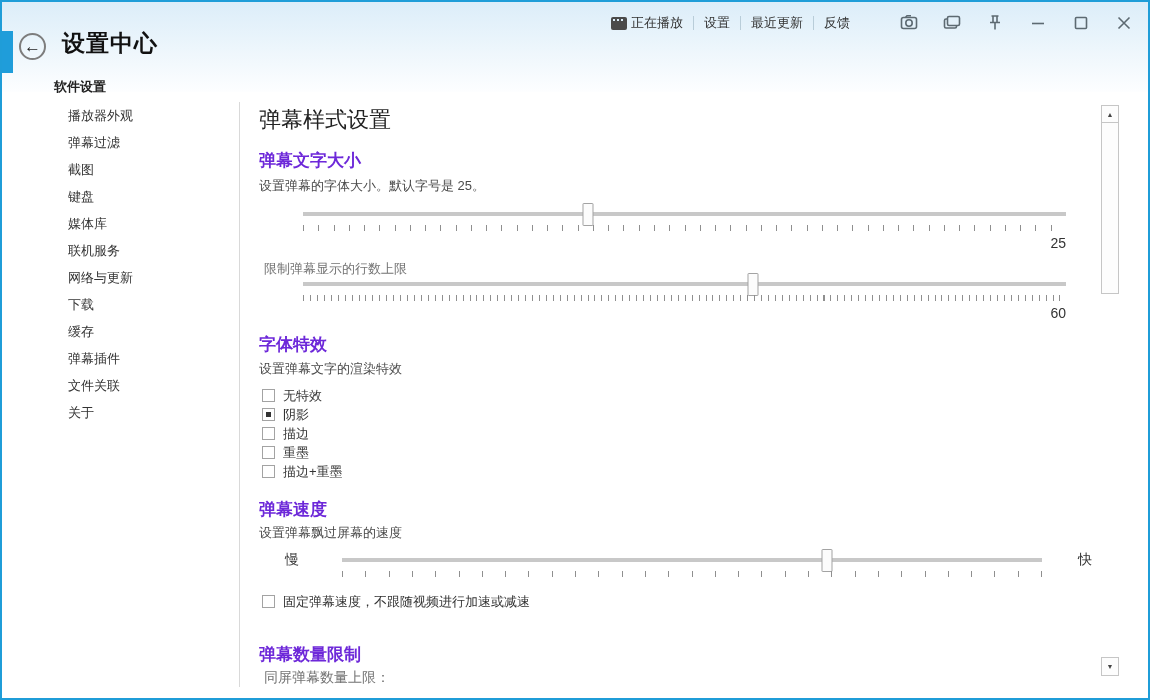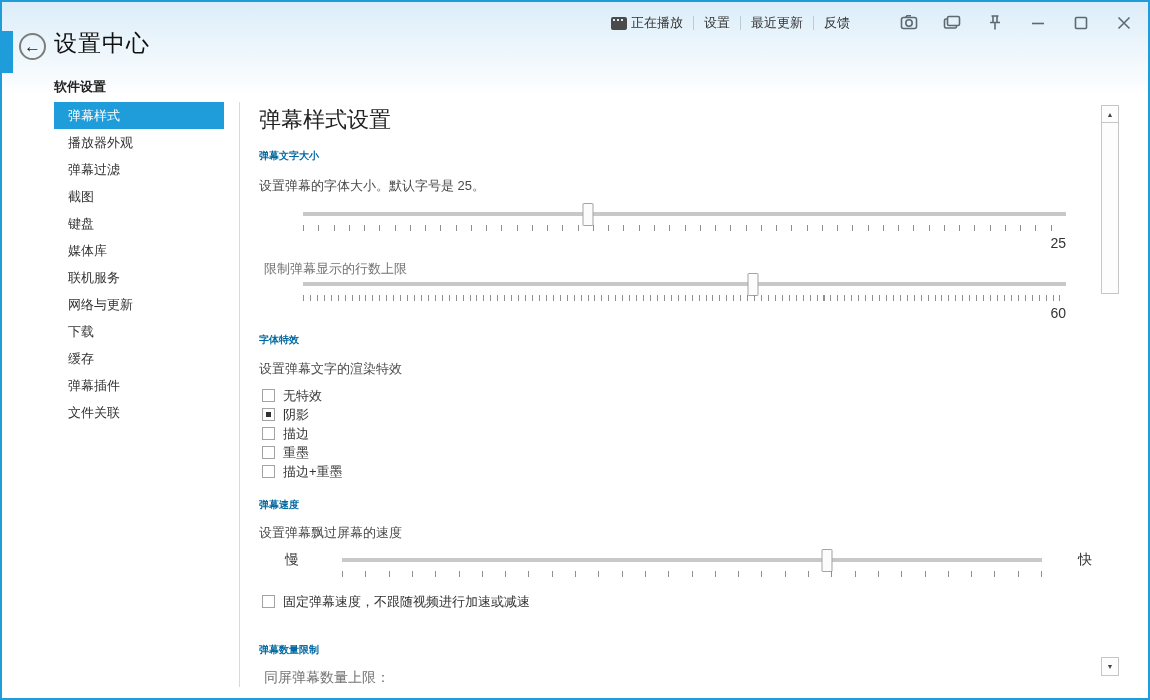--- a/index.html
+++ b/index.html
@@ -13,41 +13,41 @@
     position:absolute; left:0; top:0; width:1146px; height:90px;
     background:linear-gradient(180deg,#dcedf9 0%, #e9f4fb 40%, #fdfeff 100%);
   }
   .edge-tab { position:absolute; left:0; top:29px; width:11px; height:42px; background:#1f9dda; }
   .back-button {
     position:absolute; left:17px; top:31px; width:27px; height:27px; border-radius:50%;
     border:2px solid #7d7d7d; display:flex; align-items:center; justify-content:center;
     color:#222; font-size:17px; font-weight:bold; cursor:pointer; background:transparent;
   }
   .title-block { position:absolute; left:52px; top:26px; }
-  .app-title { font-size:23px; font-weight:normal; color:#111; letter-spacing:1px; }
+  .app-title { font-size:23px; font-weight:bold; color:#111; letter-spacing:1px;margin-left:8px; }
   .app-subtitle { font-size:13px; font-weight:bold; color:#222; margin-top:19px; }
   
   .top-bar { position:absolute; right:14px; top:10px; display:flex; align-items:center; height:22px; }
   .menu-item { display:flex; align-items:center; font-size:13px; color:#333; cursor:pointer; white-space:nowrap; }
   .menu-sep { width:1px; height:14px; background:#b9cdd9; margin:0 10px; }
   .clapper { width:16px; height:13px; margin-right:4px; position:relative; background:#4a4a4a; border-radius:2px; }
   .clapper:before { content:""; position:absolute; left:2px; top:2px; width:12px; height:2px;
      background:repeating-linear-gradient(90deg,#dcedf9 0 2px, transparent 2px 4px); }
   .win-icons { display:flex; align-items:center; margin-left:26px; }
   .win-btn { width:20px; height:20px; margin-left:23px; display:flex; align-items:center; justify-content:center; cursor:pointer; }
   .win-btn svg { stroke:#5d6a72; fill:none; stroke-width:1.6; }
   
   .sidebar { position:absolute; left:52px; top:100px; width:170px; }
   .side-item { height:27px; line-height:27px; padding-left:14px; font-size:13px; color:#333; cursor:pointer; white-space:nowrap; }
   .side-item.selected { background:#1f9dda; color:#ffffff; }
   .v-divider { position:absolute; left:237px; top:100px; height:585px; width:1px; background:#d9d9d9; }
   
   .content { position:absolute; left:257px; top:90px; width:843px; height:592px; overflow:hidden; }
   .page-title { position:absolute; left:0; top:13px; font-size:22px; color:#222; }
-  .sec-title { position:absolute; font-size:10px; font-weight:bold; color:#0369a1; }
+  .sec-title { position:absolute; font-size:17px; font-weight:bold; color:#6d28d9; }
   .sec-desc { position:absolute; font-size:13px; color:#4a4a4a; }
   .field-label { position:absolute; font-size:13px; color:#737373; }
   
   .slider { position:absolute; height:50px; }
   .track { position:absolute; left:0; top:10px; width:100%; height:4px; background:#c8c8c8; }
   .thumb { position:absolute; top:1px; width:11px; height:23px; background:#fcfcfc; border:1px solid #a3a3a3; border-radius:1px; transform:translateX(-50%); cursor:pointer; }
   .ticks { position:absolute; left:0; top:23px; width:100%; height:6px; }
   .ticks-a { background:repeating-linear-gradient(to right,#8f8f8f 0 1px, transparent 1px 15.26px); }
   .ticks-b { background:repeating-linear-gradient(to right,#8f8f8f 0 1px, transparent 1px 6.94px); }
   .ticks-c { background:repeating-linear-gradient(to right,#8f8f8f 0 1px, transparent 1px 23.3px); }
@@ -131,32 +131,32 @@
         <div class="win-btn">
           <svg width="20" height="20" viewBox="0 0 20 20">
               <path d="M4.5 4.5 L15.5 15.5 M15.5 4.5 L4.5 15.5"></path>
             </svg>
         </div>
       </div>
     </div>
   </div>
 
   <div class="sidebar">
-    <div class="side-item selected">弹幕样式</div>
     <div class="side-item">播放器外观</div>
     <div class="side-item">弹幕过滤</div>
     <div class="side-item">截图</div>
     <div class="side-item">键盘</div>
     <div class="side-item">媒体库</div>
     <div class="side-item">联机服务</div>
     <div class="side-item">网络与更新</div>
     <div class="side-item">下载</div>
     <div class="side-item">缓存</div>
     <div class="side-item">弹幕插件</div>
     <div class="side-item">文件关联</div>
+    <div class="side-item">关于</div>
   </div>
   <div class="v-divider"></div>
 
   <div class="content">
     <div class="page-title">弹幕样式设置</div>
 
     <div class="sec-title" style="left:0; top:57px;">弹幕文字大小</div>
     <div class="sec-desc" style="left:0; top:85px;">设置弹幕的字体大小。默认字号是 25。</div>
 
     <div class="slider" style="left:44px; top:110px; width:763px;">

